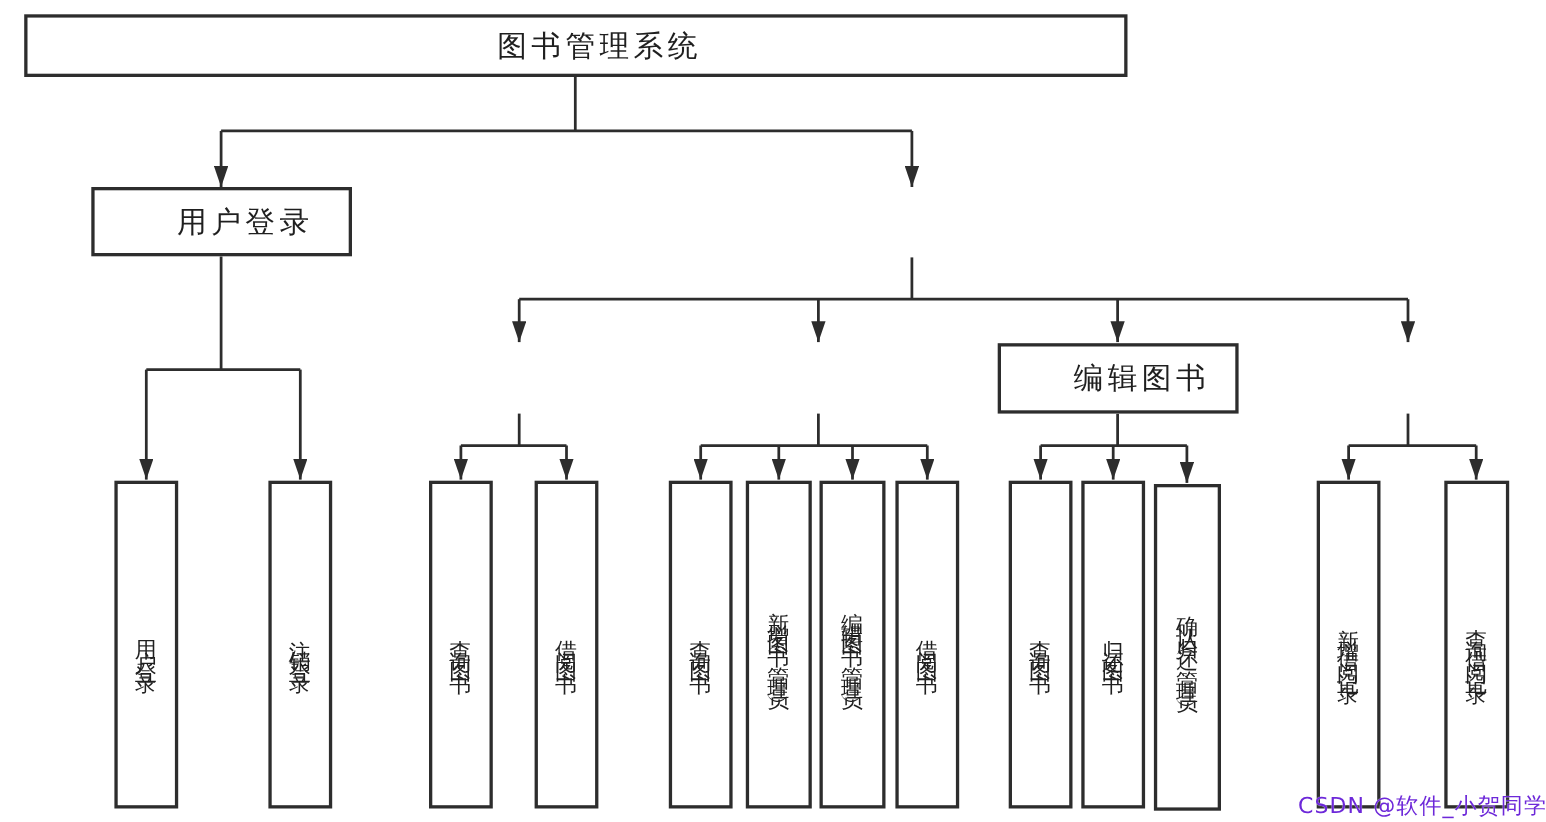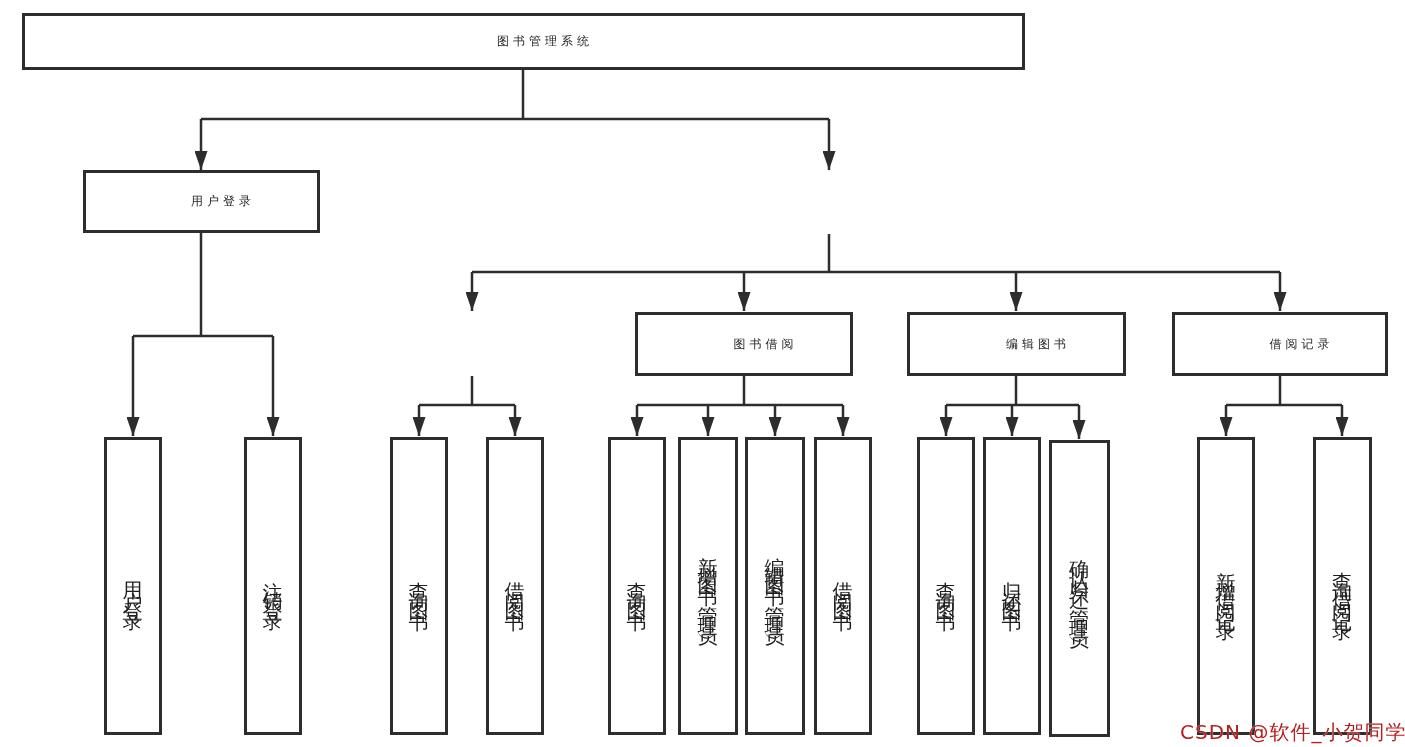--- a/index.html
+++ b/index.html
@@ -21,40 +21,40 @@
     box-sizing: border-box;
     background: #ffffff;
     border: 3px solid #2d2d2d;
     color: #1f1f1f;
     display: flex;
     align-items: center;
     justify-content: center;
     z-index: 1;
   }
   .h-label {
-    font-size: 12px;
+    font-size: 27px;
     letter-spacing: 4px;
     text-indent: 4px;
     white-space: nowrap;
     padding-left: 39px;
   }
   .leaf {
     writing-mode: vertical-rl;
     text-orientation: mixed;
     font-size: 20px;
     letter-spacing: 10px;
     line-height: 1.0;
   }
   .watermark {
     position: absolute;
     left: 1180px;
     top: 719px;
     z-index: 2;
     font-size: 20px;
-    color: #b91c1c;
+    color: #6d28d9;
     letter-spacing: 1px;
     white-space: nowrap;
     text-shadow: 0 0 1px #ffffff;
   }
 </style>
 </head>
 <body>
 
 <div class="canvas">
 
@@ -105,23 +105,21 @@
       <path d="M1226,405 L1342,405"></path>
       <path d="M1226,405 L1226,436" marker-end="url(#arrow)"></path>
       <path d="M1342,405 L1342,436" marker-end="url(#arrow)"></path>
     </g>
   </svg>
 
   <div class="node h-label" style="left:22px; top:13px; width:1003px; height:57px;">图书管理系统</div>
 
   <div class="node h-label" style="left:83px; top:170px; width:237px; height:63px;">用户登录</div>
 
-  <div class="node h-label" style="left:635px; top:312px; width:218px; height:64px;">图书借阅</div>
   <div class="node h-label" style="left:907px; top:312px; width:219px; height:64px;">编辑图书</div>
-  <div class="node h-label" style="left:1172px; top:312px; width:216px; height:64px;">借阅记录</div>
 
   <div class="node leaf" style="left:104px; top:437px; width:58px; height:298px;">用户登录</div>
   <div class="node leaf" style="left:244px; top:437px; width:58px; height:298px;">注销登录</div>
 
   <div class="node leaf" style="left:390px; top:437px; width:58px; height:298px;">查询图书</div>
   <div class="node leaf" style="left:486px; top:437px; width:58px; height:298px;">借阅图书</div>
 
   <div class="node leaf" style="left:608px; top:437px; width:58px; height:298px;">查询图书</div>
   <div class="node leaf" style="left:678px; top:437px; width:60px; height:298px;">新增图书（管理员）</div>
   <div class="node leaf" style="left:745px; top:437px; width:60px; height:298px;">编辑图书（管理员）</div>

